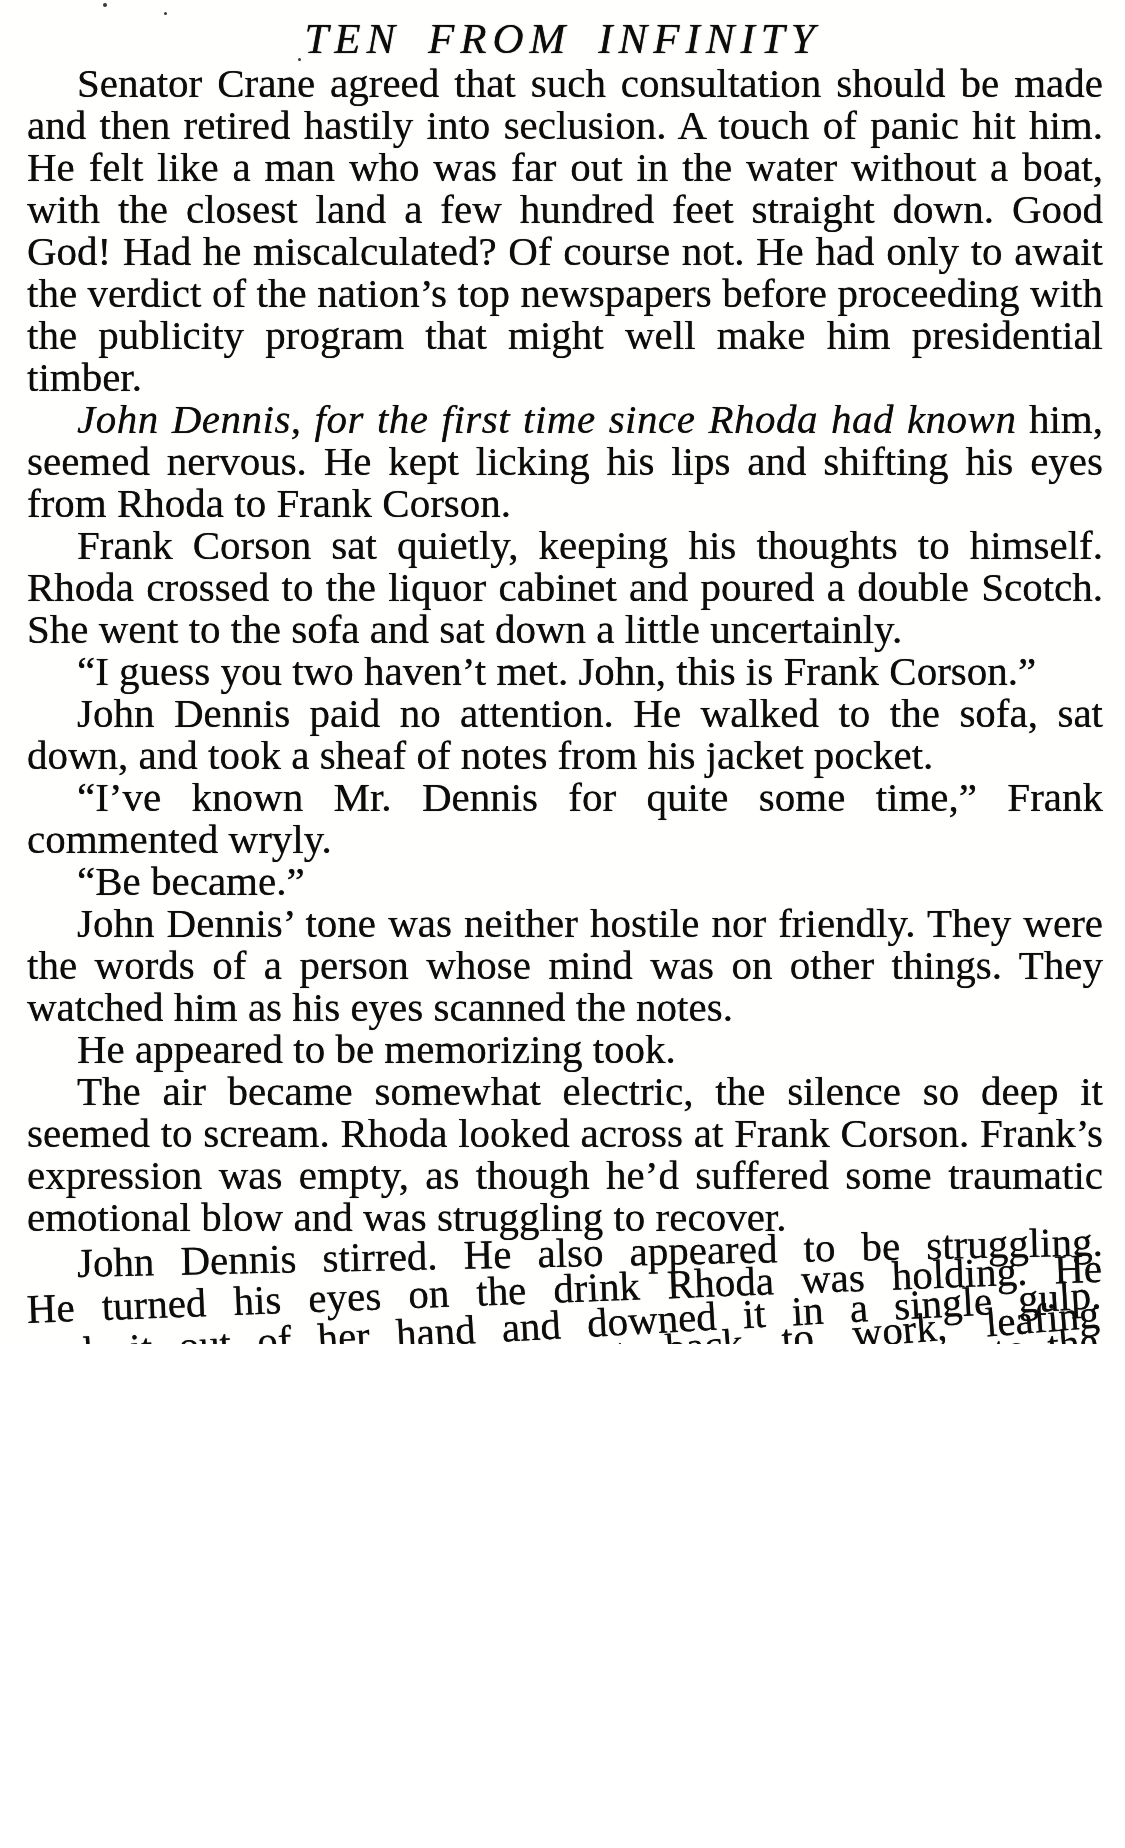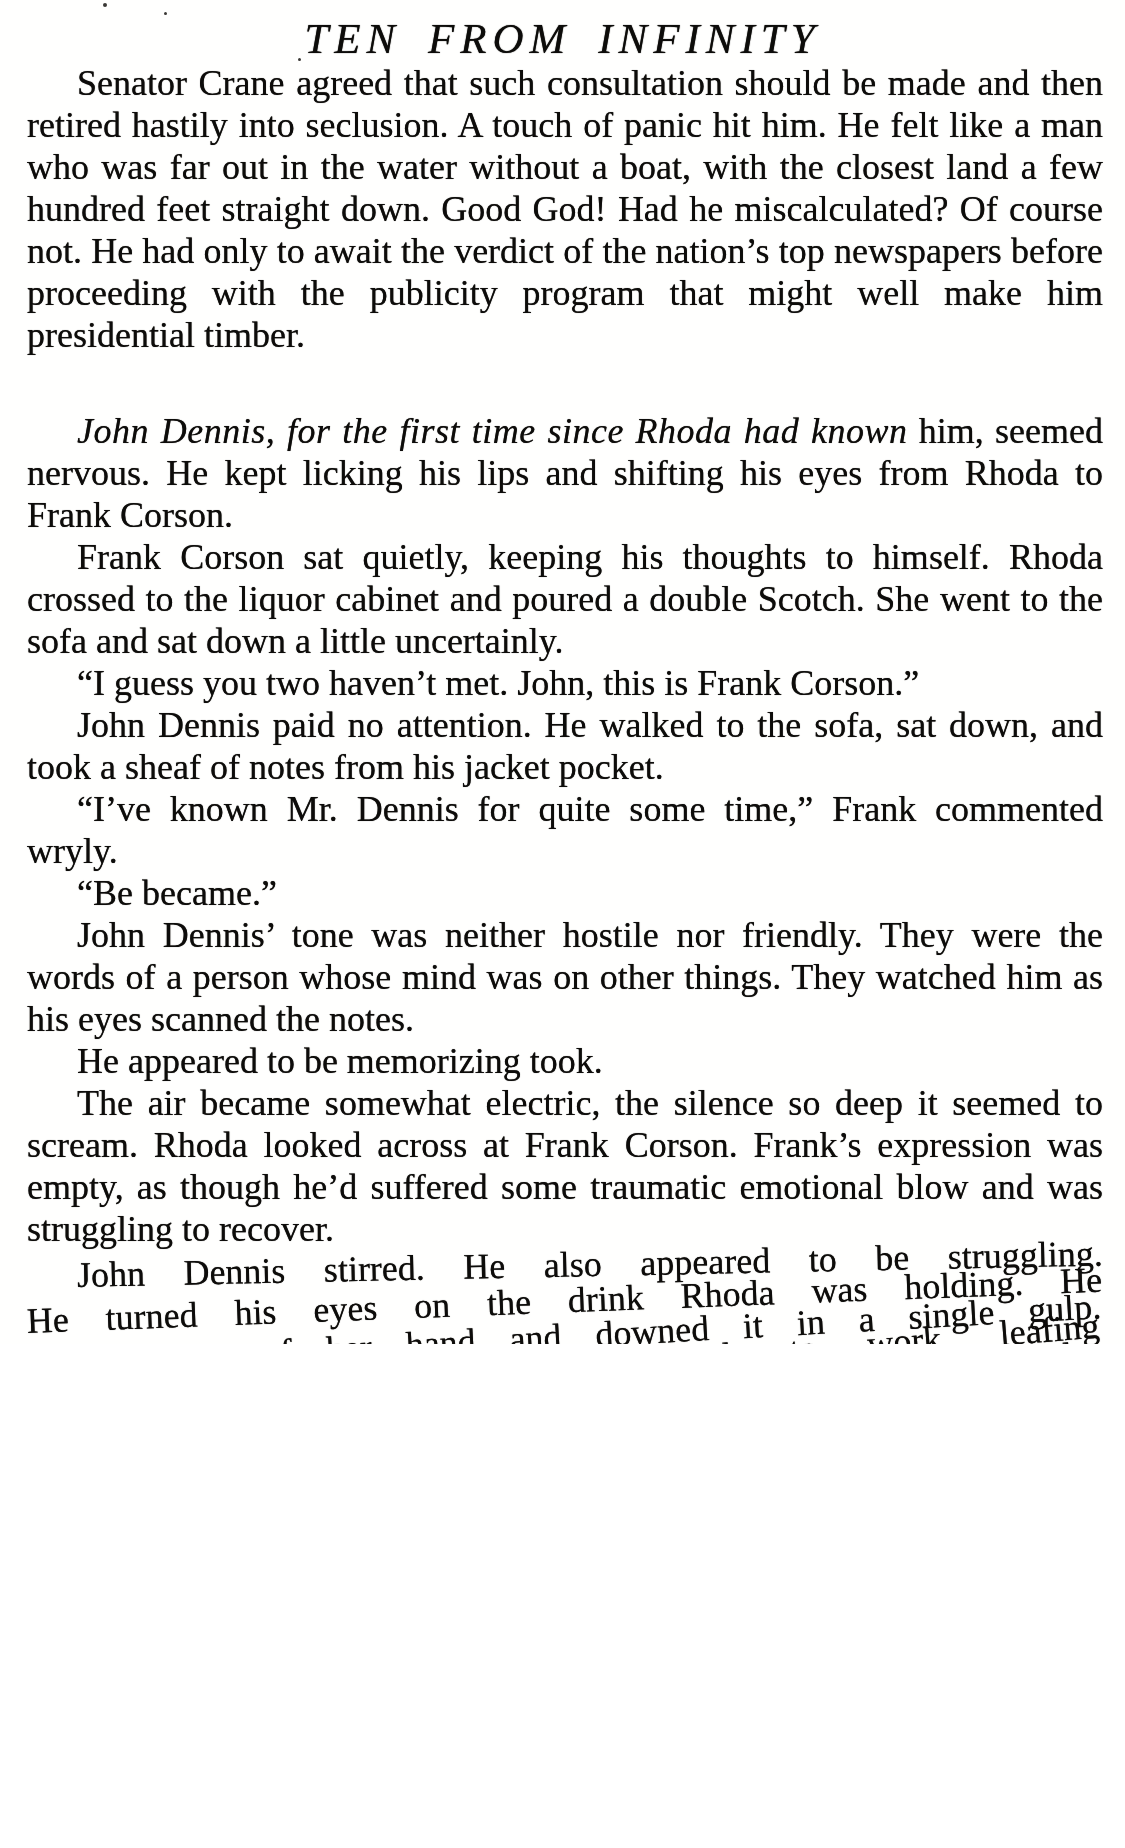--- a/index.html
+++ b/index.html
@@ -27,31 +27,30 @@
     font-size: 43px;
     letter-spacing: 6px;
     word-spacing: 10px;
     text-shadow: 0 0 1px rgba(10, 8, 5, 0.95);
   }
   .page-body {
     position: absolute;
     top: 62px;
     left: 27px;
     right: 22px;
-    font-size: 36px;
+    font-size: 41px;
     line-height: 42px;
     text-align: justify;
   }
   .page-body p {
     margin: 0;
     padding: 0;
     text-indent: 50px;
   }
   .page-body p.section-break {
-    margin-top: 54px;
   }
   .page-body p i {
     letter-spacing: 0.5px;
   }
   .warped-block {
     margin-top: 4px;
   }
   .warped-line {
     line-height: 45px;
     text-align: justify;

